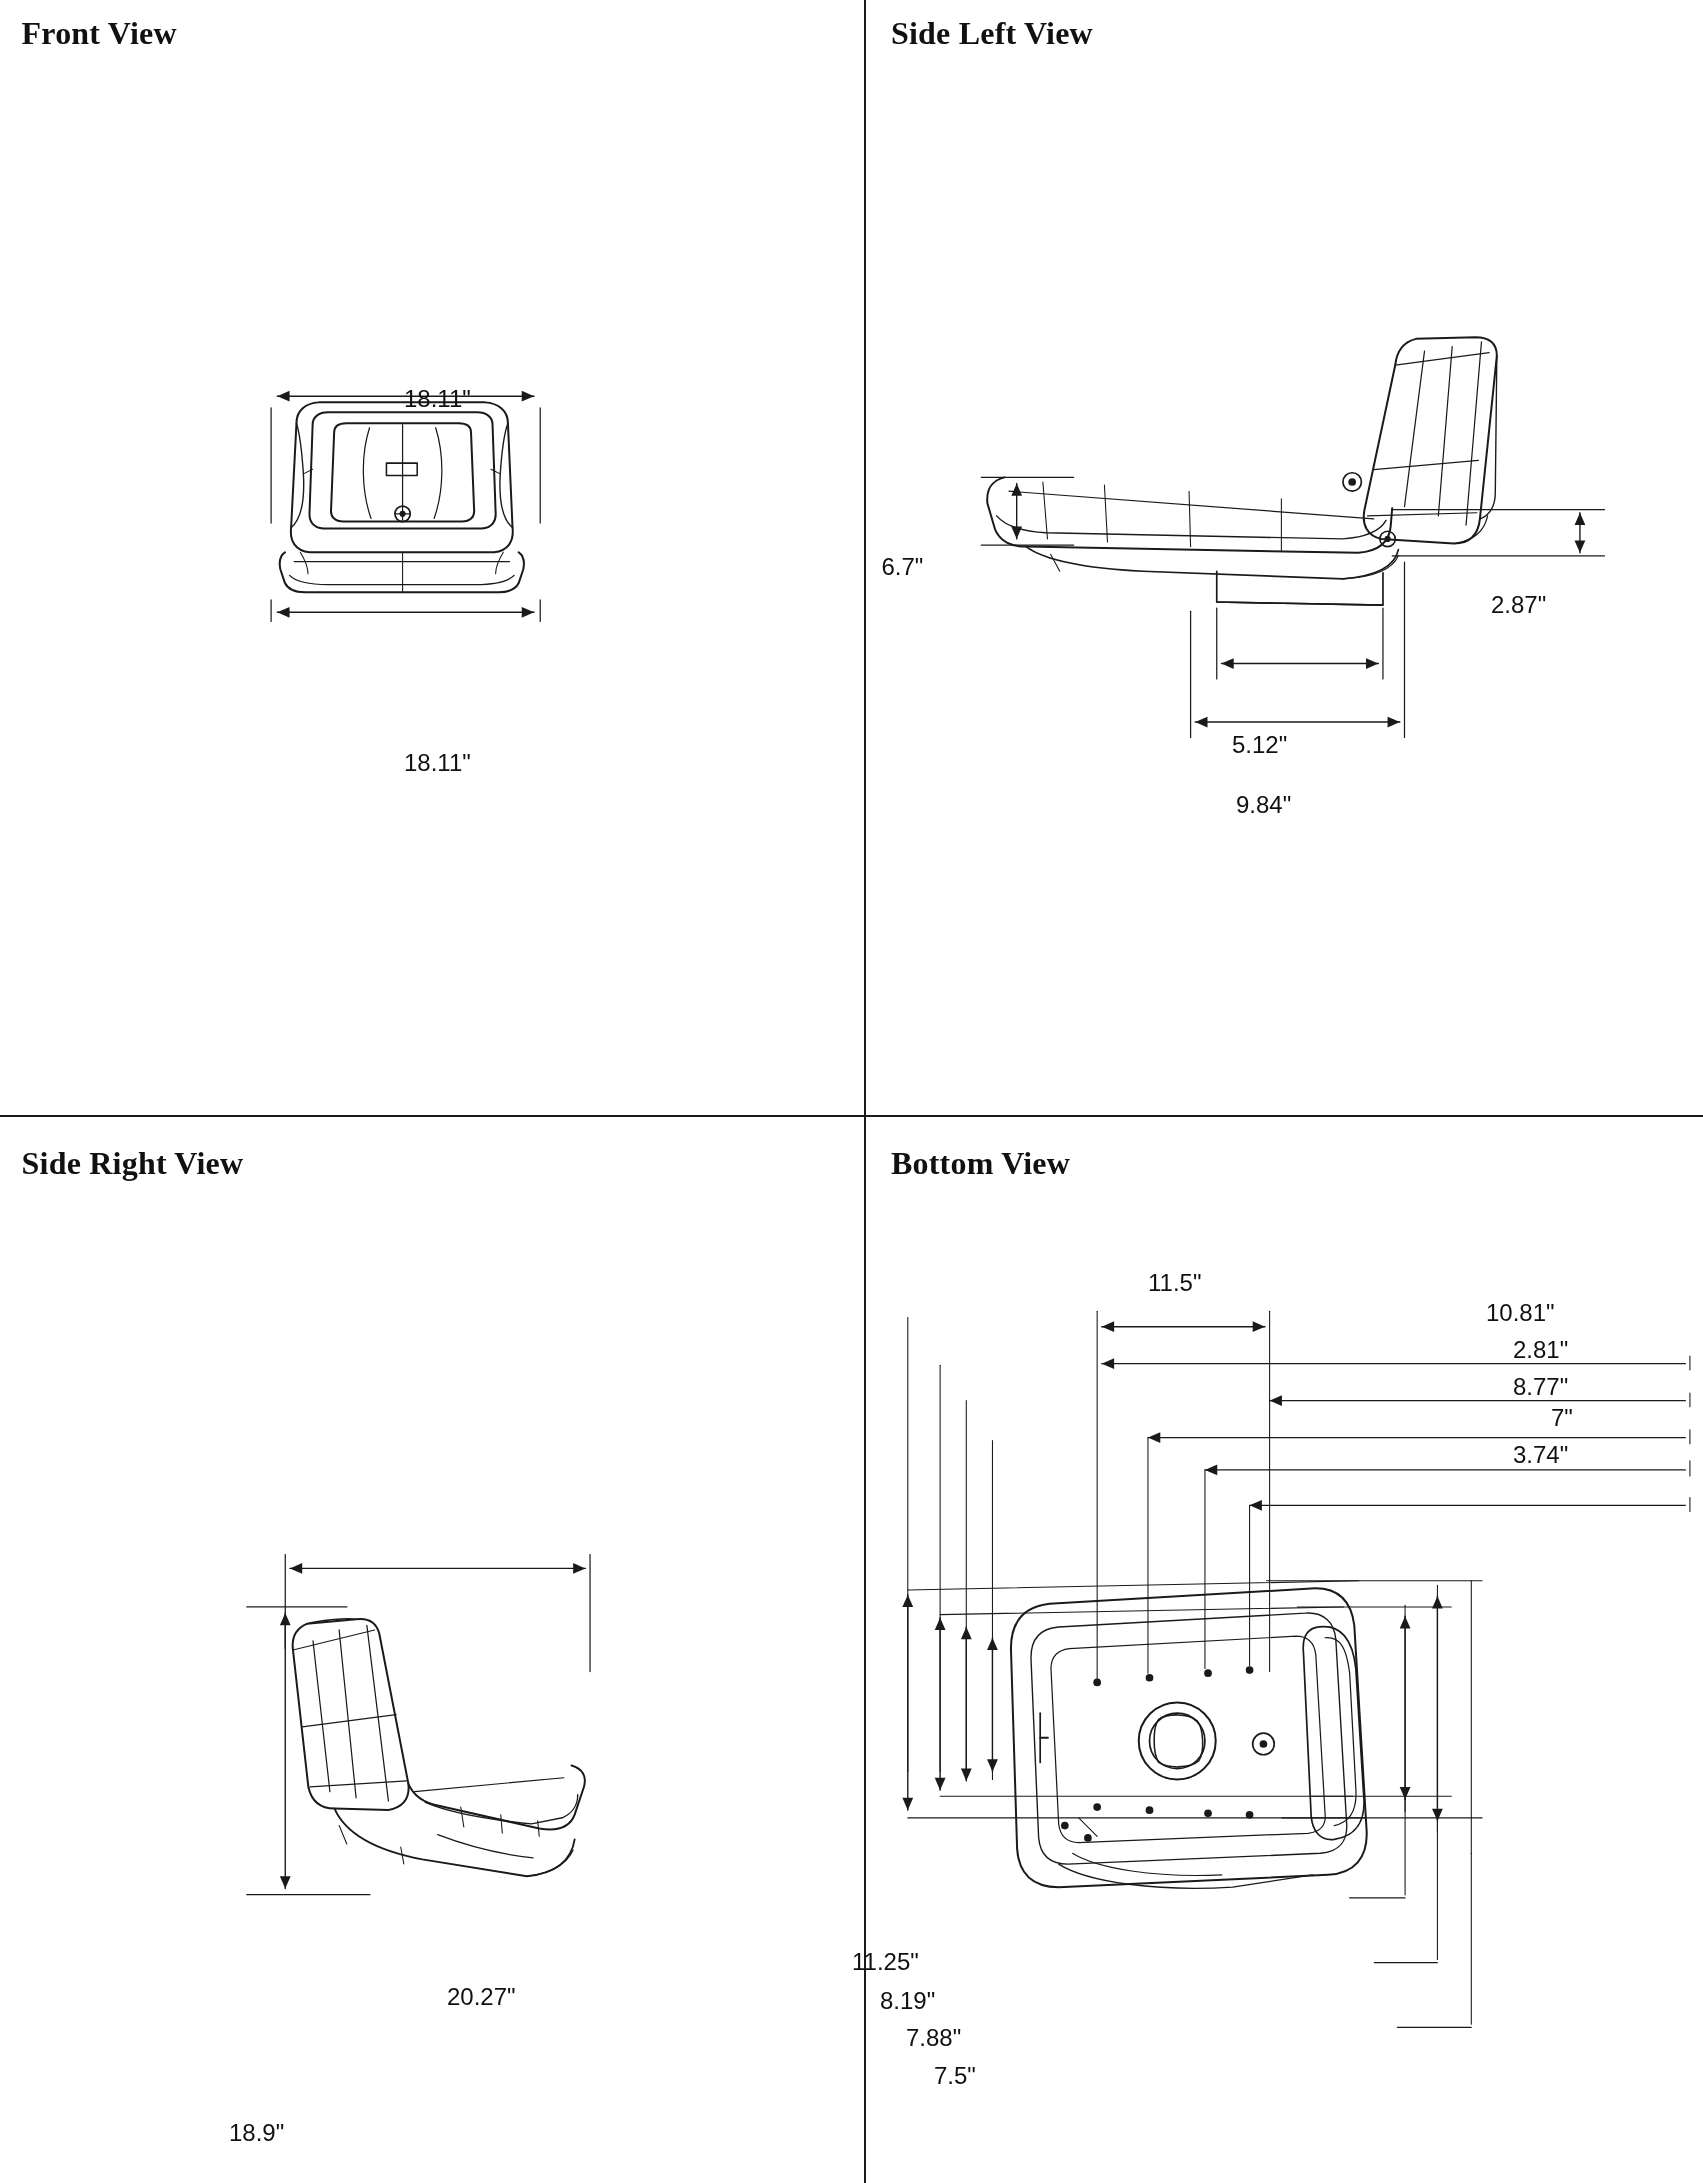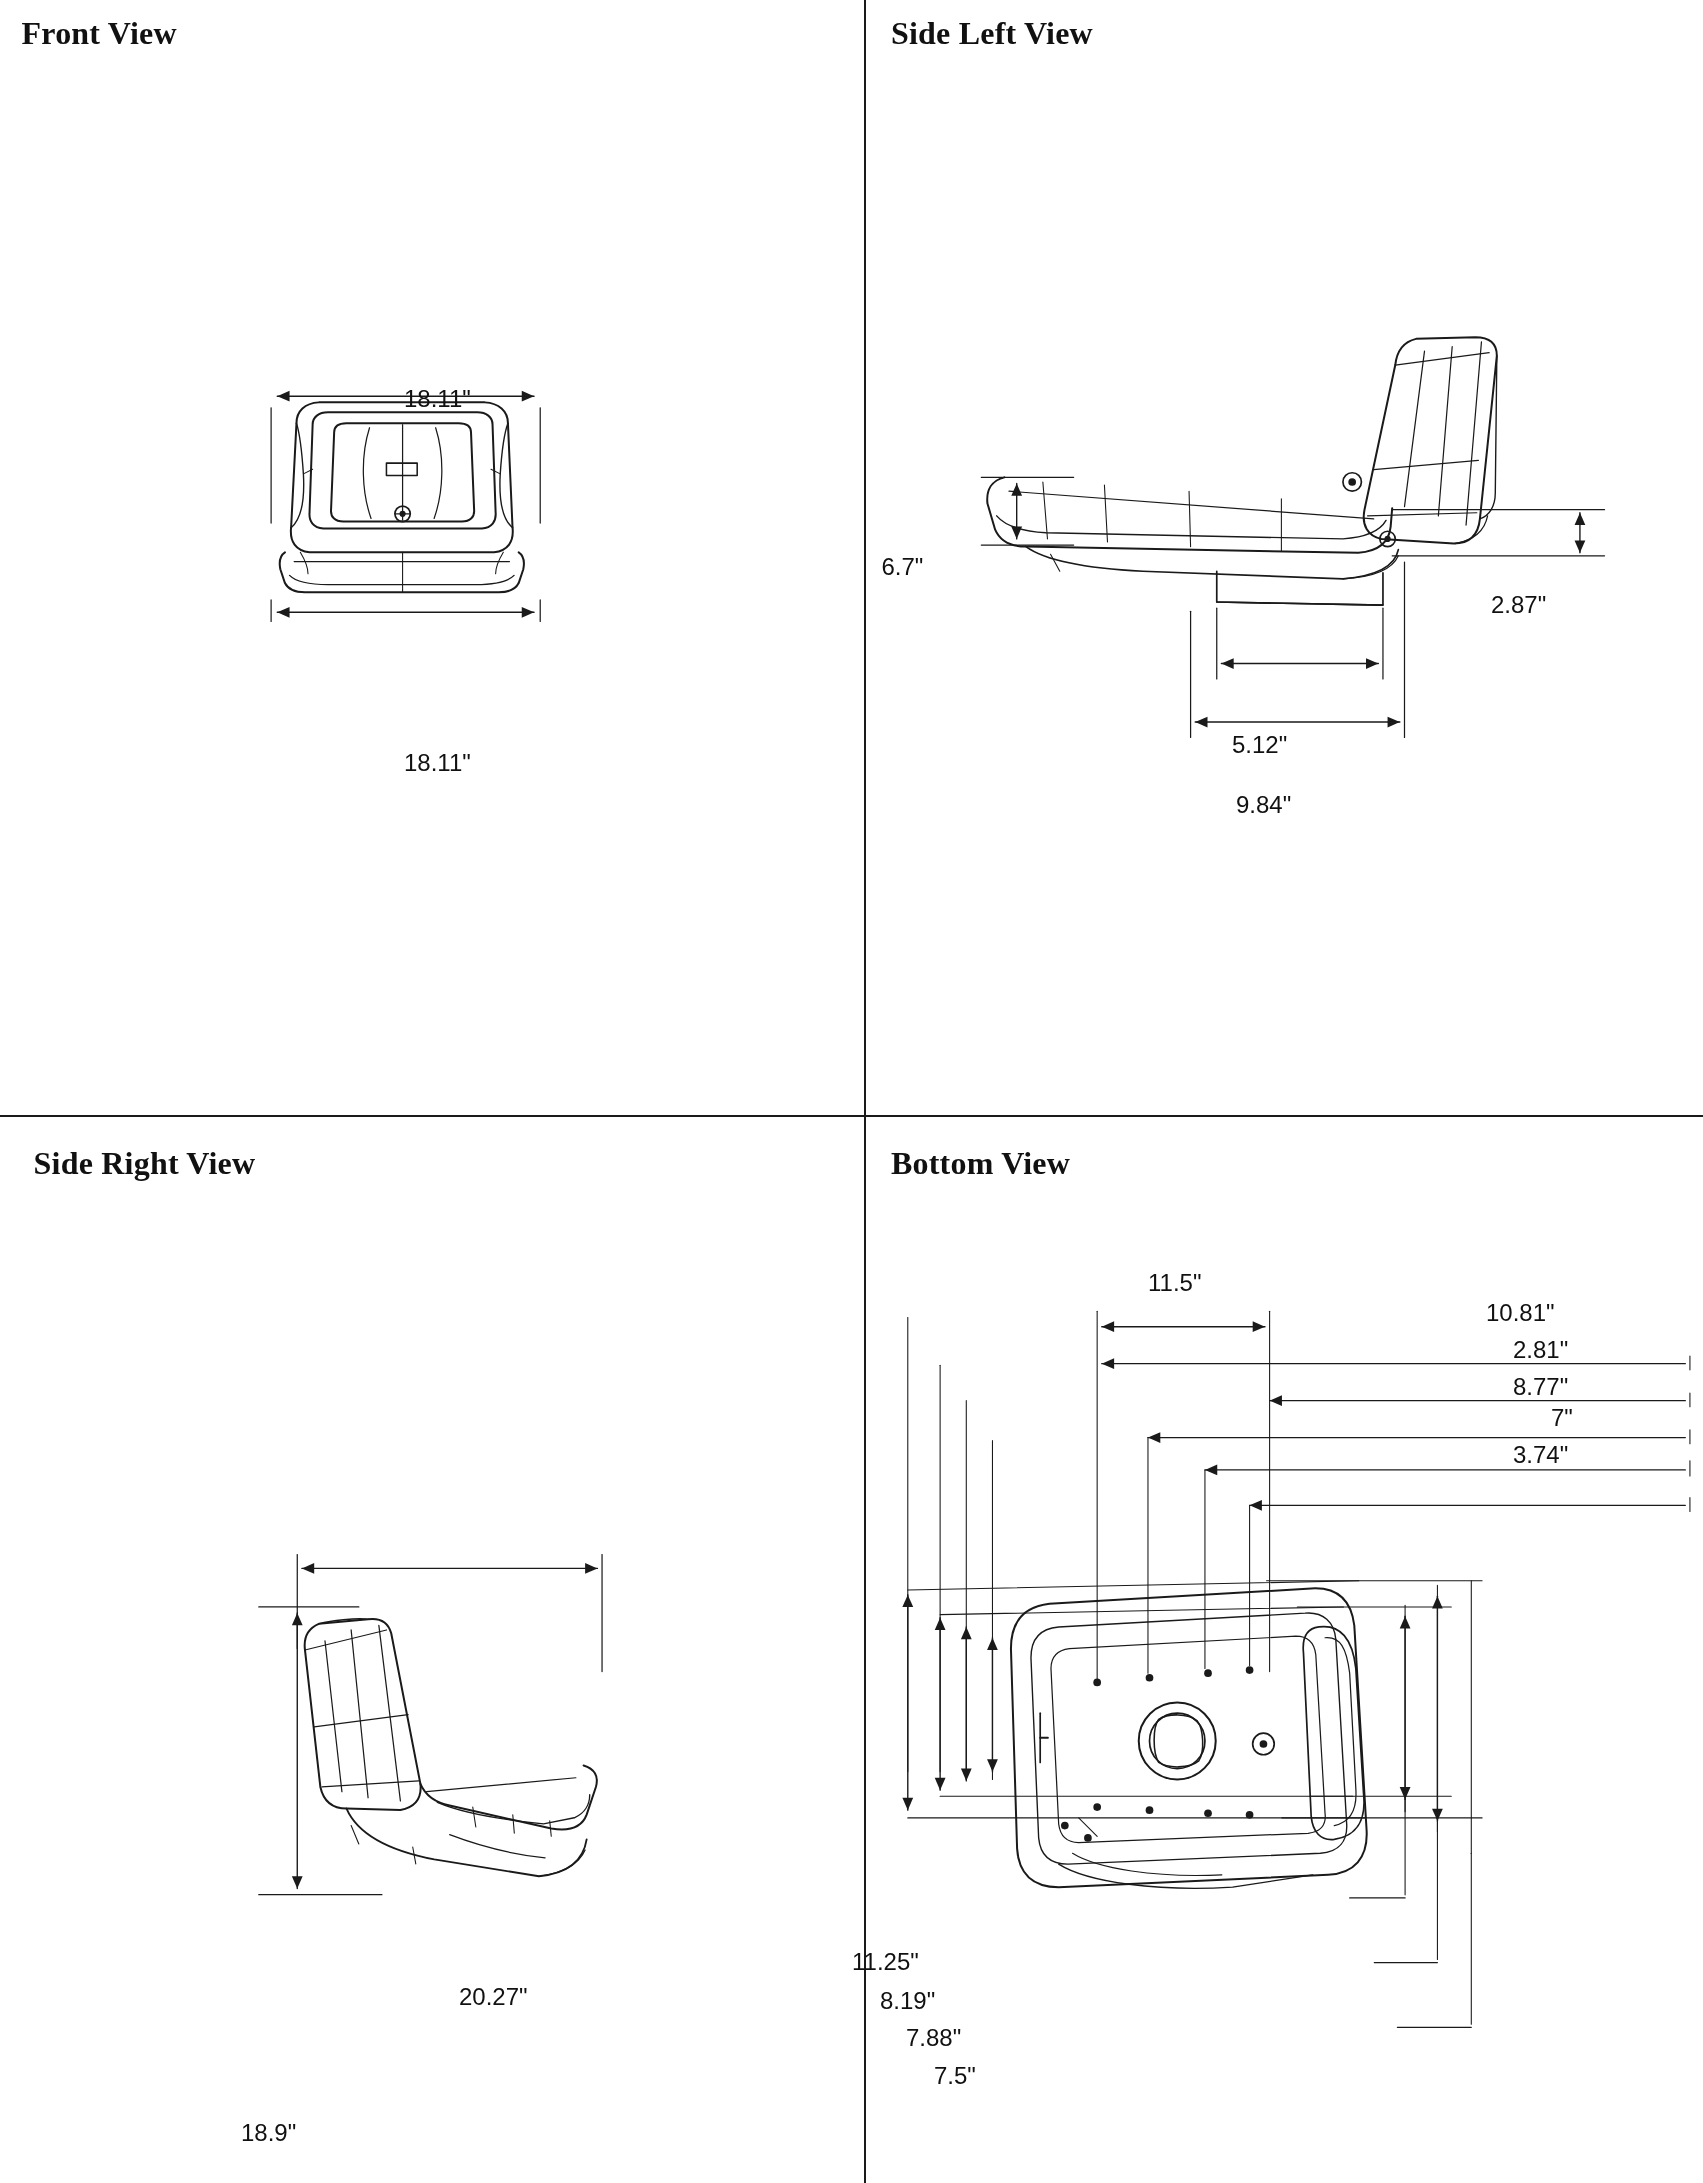--- a/index.html
+++ b/index.html
@@ -35,21 +35,21 @@
   .quad-title {
     font-family: "Liberation Serif", serif;
     font-weight: bold;
     font-size: 32px;
     color: #111;
     letter-spacing: 0.2px;
     white-space: nowrap;
   }
   .q-tl { left: 0;    top: 0;    width: 864px; height: 1115px; }
   .q-tr { left: 866px; top: 0;  width: 838px; height: 838px; }
-  .q-bl { left: 12px;    top: 1117px; width: 864px; height: 1066px; }
+  .q-bl { left: 0;    top: 1117px; width: 864px; height: 1066px; }
   .q-br { left: 866px; top: 1117px; width: 838px; height: 1066px; }
 
   .t-tl { position: absolute; left: 21.6px;  top: 15.4px; }
 
   
   .dim {
     position: absolute;
     font-family: "Liberation Sans", sans-serif;
     font-size: 24px;
     color: #111;

